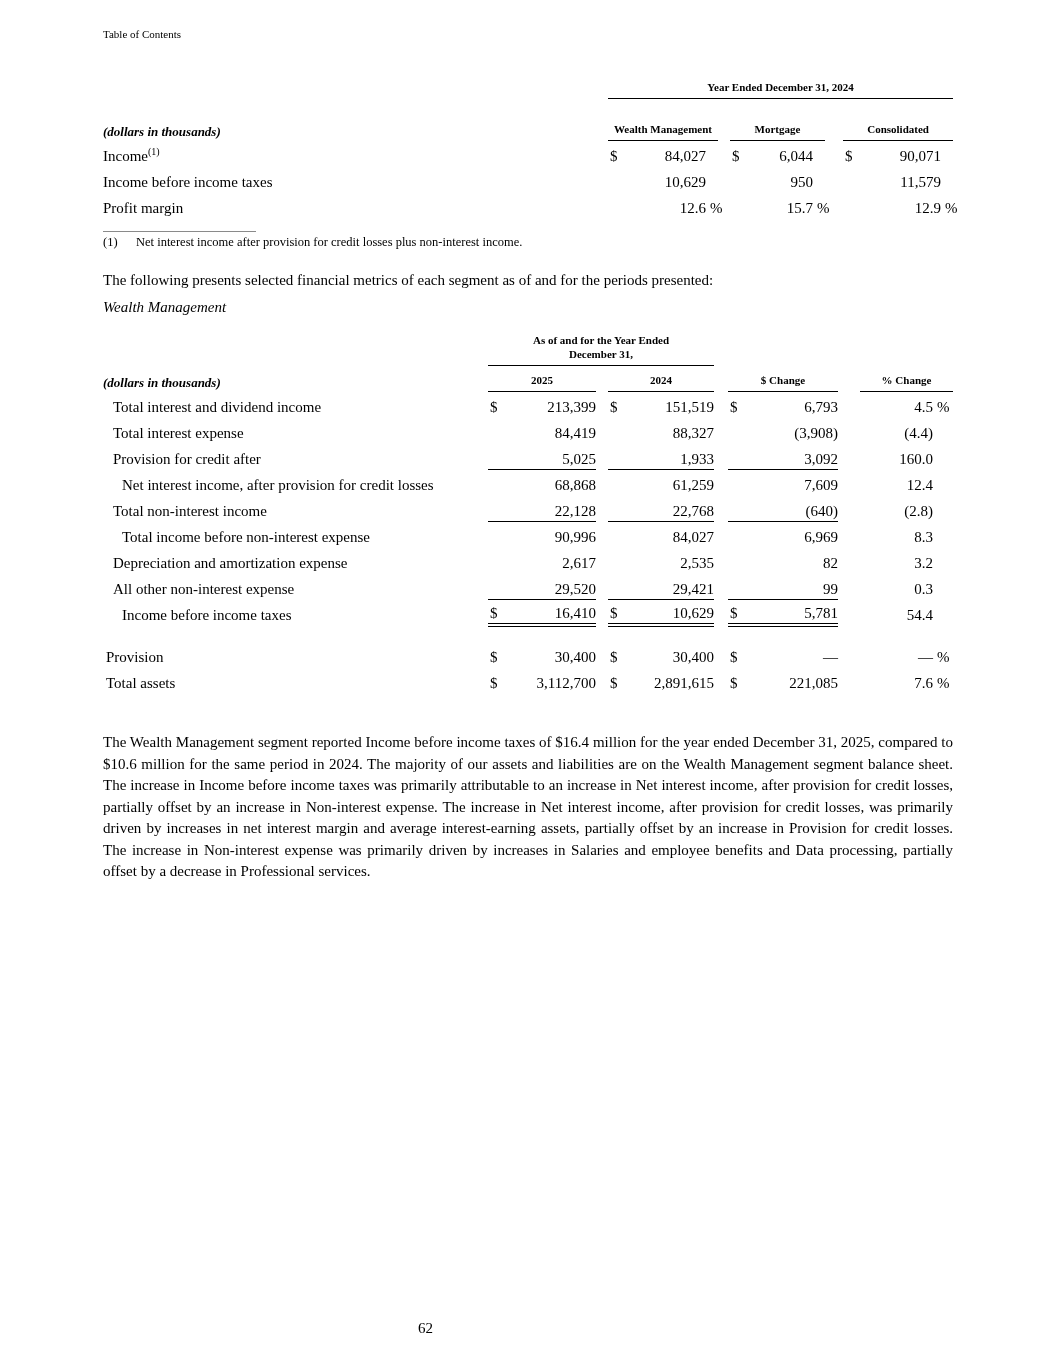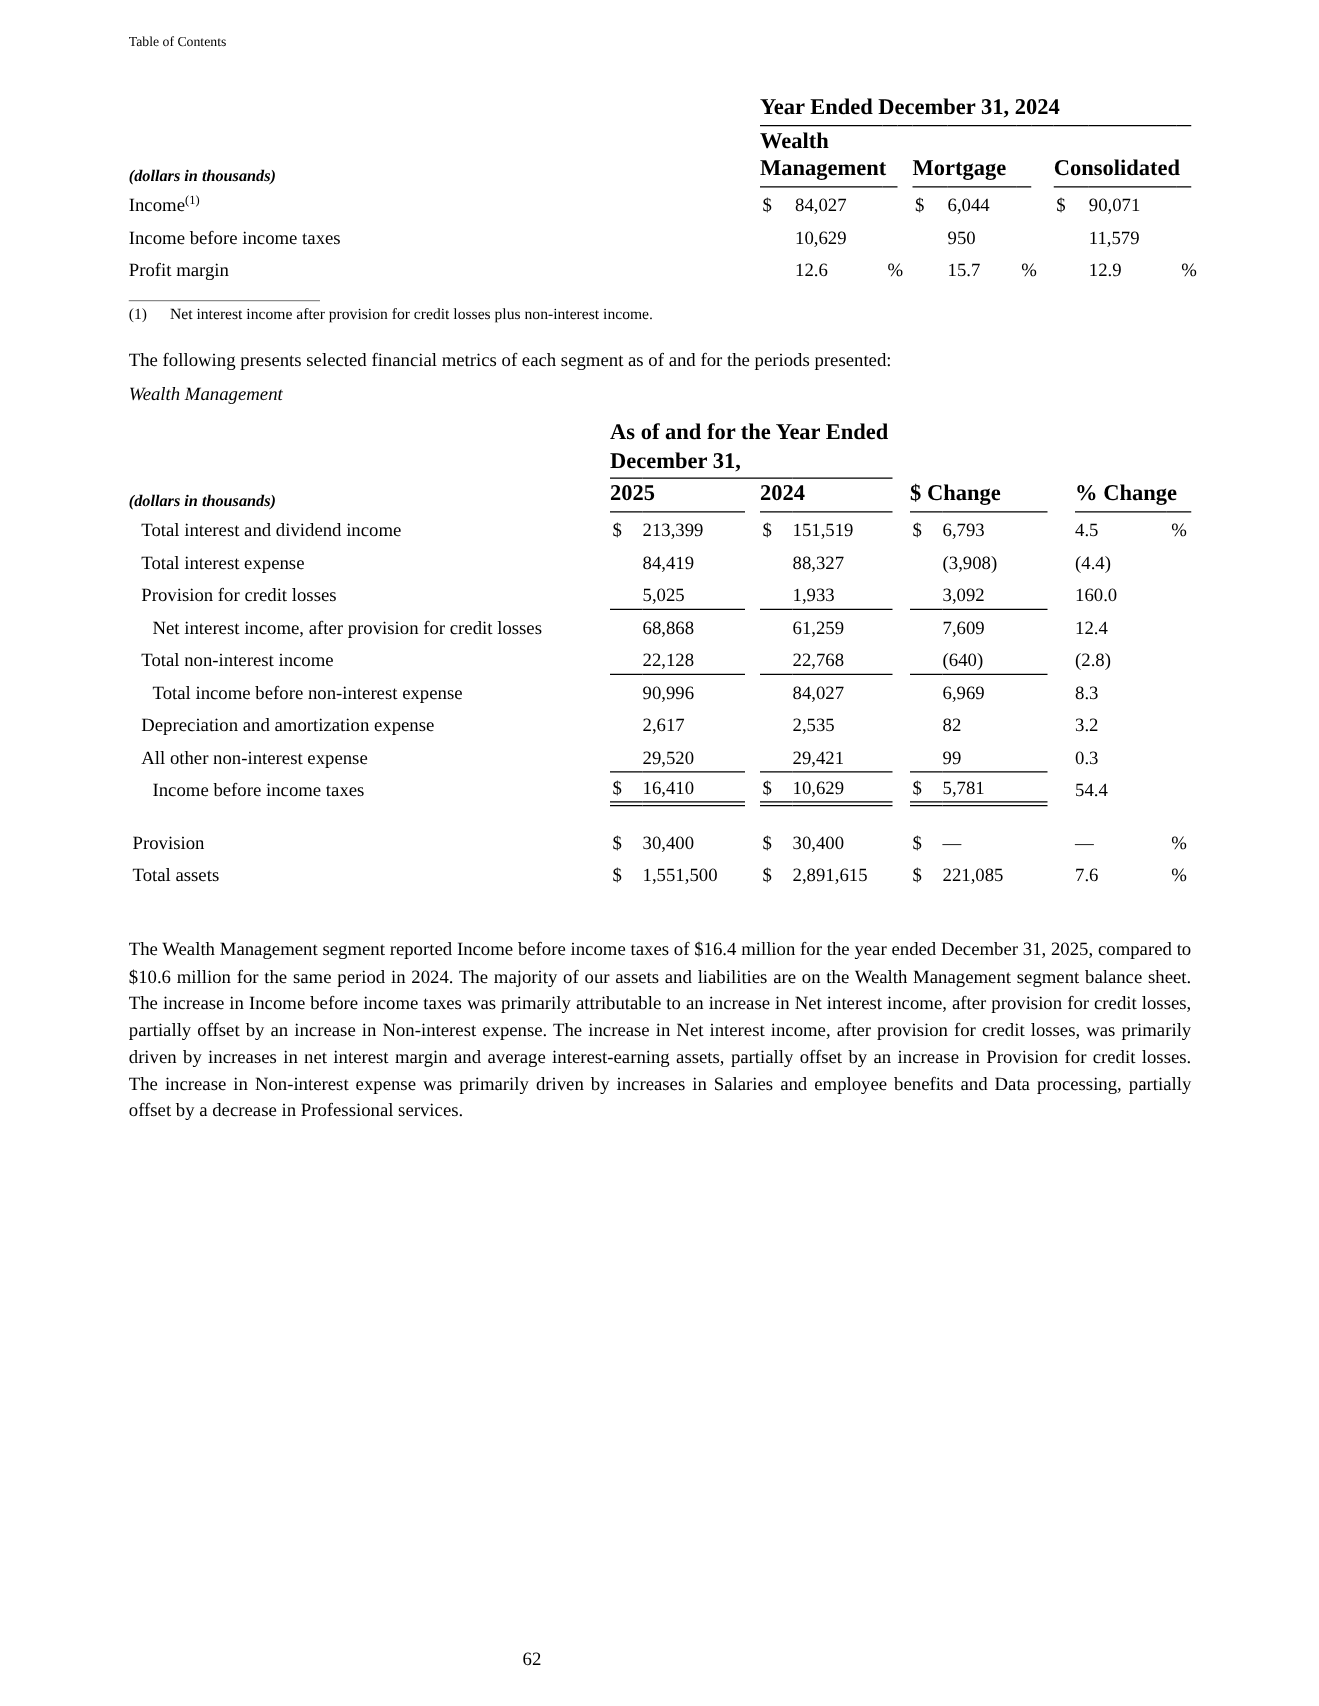--- a/index.html
+++ b/index.html
@@ -10,30 +10,30 @@
   }
   .page { padding:28px 102px 0 103px; }
 
   .toc-header { font-size:11px; }
 
   table { border-collapse:collapse; table-layout:fixed; width:850px; }
   td, th { padding:0; vertical-align:bottom; font-size:15px; line-height:1.25; }
   tr.data-row td { height:26px; }
 
   th.spanner, th.colhead {
-    font-weight:bold; font-size:18px; text-align:left; padding-bottom:3px;
+    font-weight:bold; font-size:11px; text-align:center; padding-bottom:3px;
   }
   .bb  { border-bottom:1.5px solid #000; }
   .bbd { border-bottom:4px double #000; }
 
   .units { font-weight:bold; font-style:italic; font-size:13px; }
 
   td.lbl { text-align:left; white-space:nowrap; }
   td.cur { text-align:left; padding-left:2px; }
-  td.num { text-align:left; white-space:nowrap; }
+  td.num { text-align:right; white-space:nowrap; }
   td.pct { text-align:left; padding-left:4px; white-space:nowrap; }
 
   .ind0 { padding-left:3px; }
   .ind1 { padding-left:10px; }
   .ind2 { padding-left:19px; }
 
   sup { font-size:10px; vertical-align:super; line-height:0; }
 
   .tbl1 { margin-top:34px; }
   .tbl1 tr.hdr-spanner th { height:24px; }
@@ -207,21 +207,21 @@
       <td class="cur"></td>
       <td class="num">88,327</td>
       <td></td>
       <td class="cur"></td>
       <td class="num">(3,908)</td>
       <td></td>
       <td class="num">(4.4)</td>
       <td class="pct"></td>
     </tr>
     <tr class="data-row">
-      <td class="lbl ind1">Provision for credit losses</td>
+      <td class="lbl ind1">Provision for credit after</td>
       <td class="cur bb"></td>
       <td class="num bb">5,025</td>
       <td></td>
       <td class="cur bb"></td>
       <td class="num bb">1,933</td>
       <td></td>
       <td class="cur bb"></td>
       <td class="num bb">3,092</td>
       <td></td>
       <td class="num">160.0</td>
@@ -326,21 +326,21 @@
       <td></td>
       <td class="cur">$</td>
       <td class="num">—</td>
       <td></td>
       <td class="num">—</td>
       <td class="pct">%</td>
     </tr>
     <tr class="data-row">
       <td class="lbl ind0">Total assets</td>
       <td class="cur">$</td>
-      <td class="num">1,551,500</td>
+      <td class="num">3,112,700</td>
       <td></td>
       <td class="cur">$</td>
       <td class="num">2,891,615</td>
       <td></td>
       <td class="cur">$</td>
       <td class="num">221,085</td>
       <td></td>
       <td class="num">7.6</td>
       <td class="pct">%</td>
     </tr>

